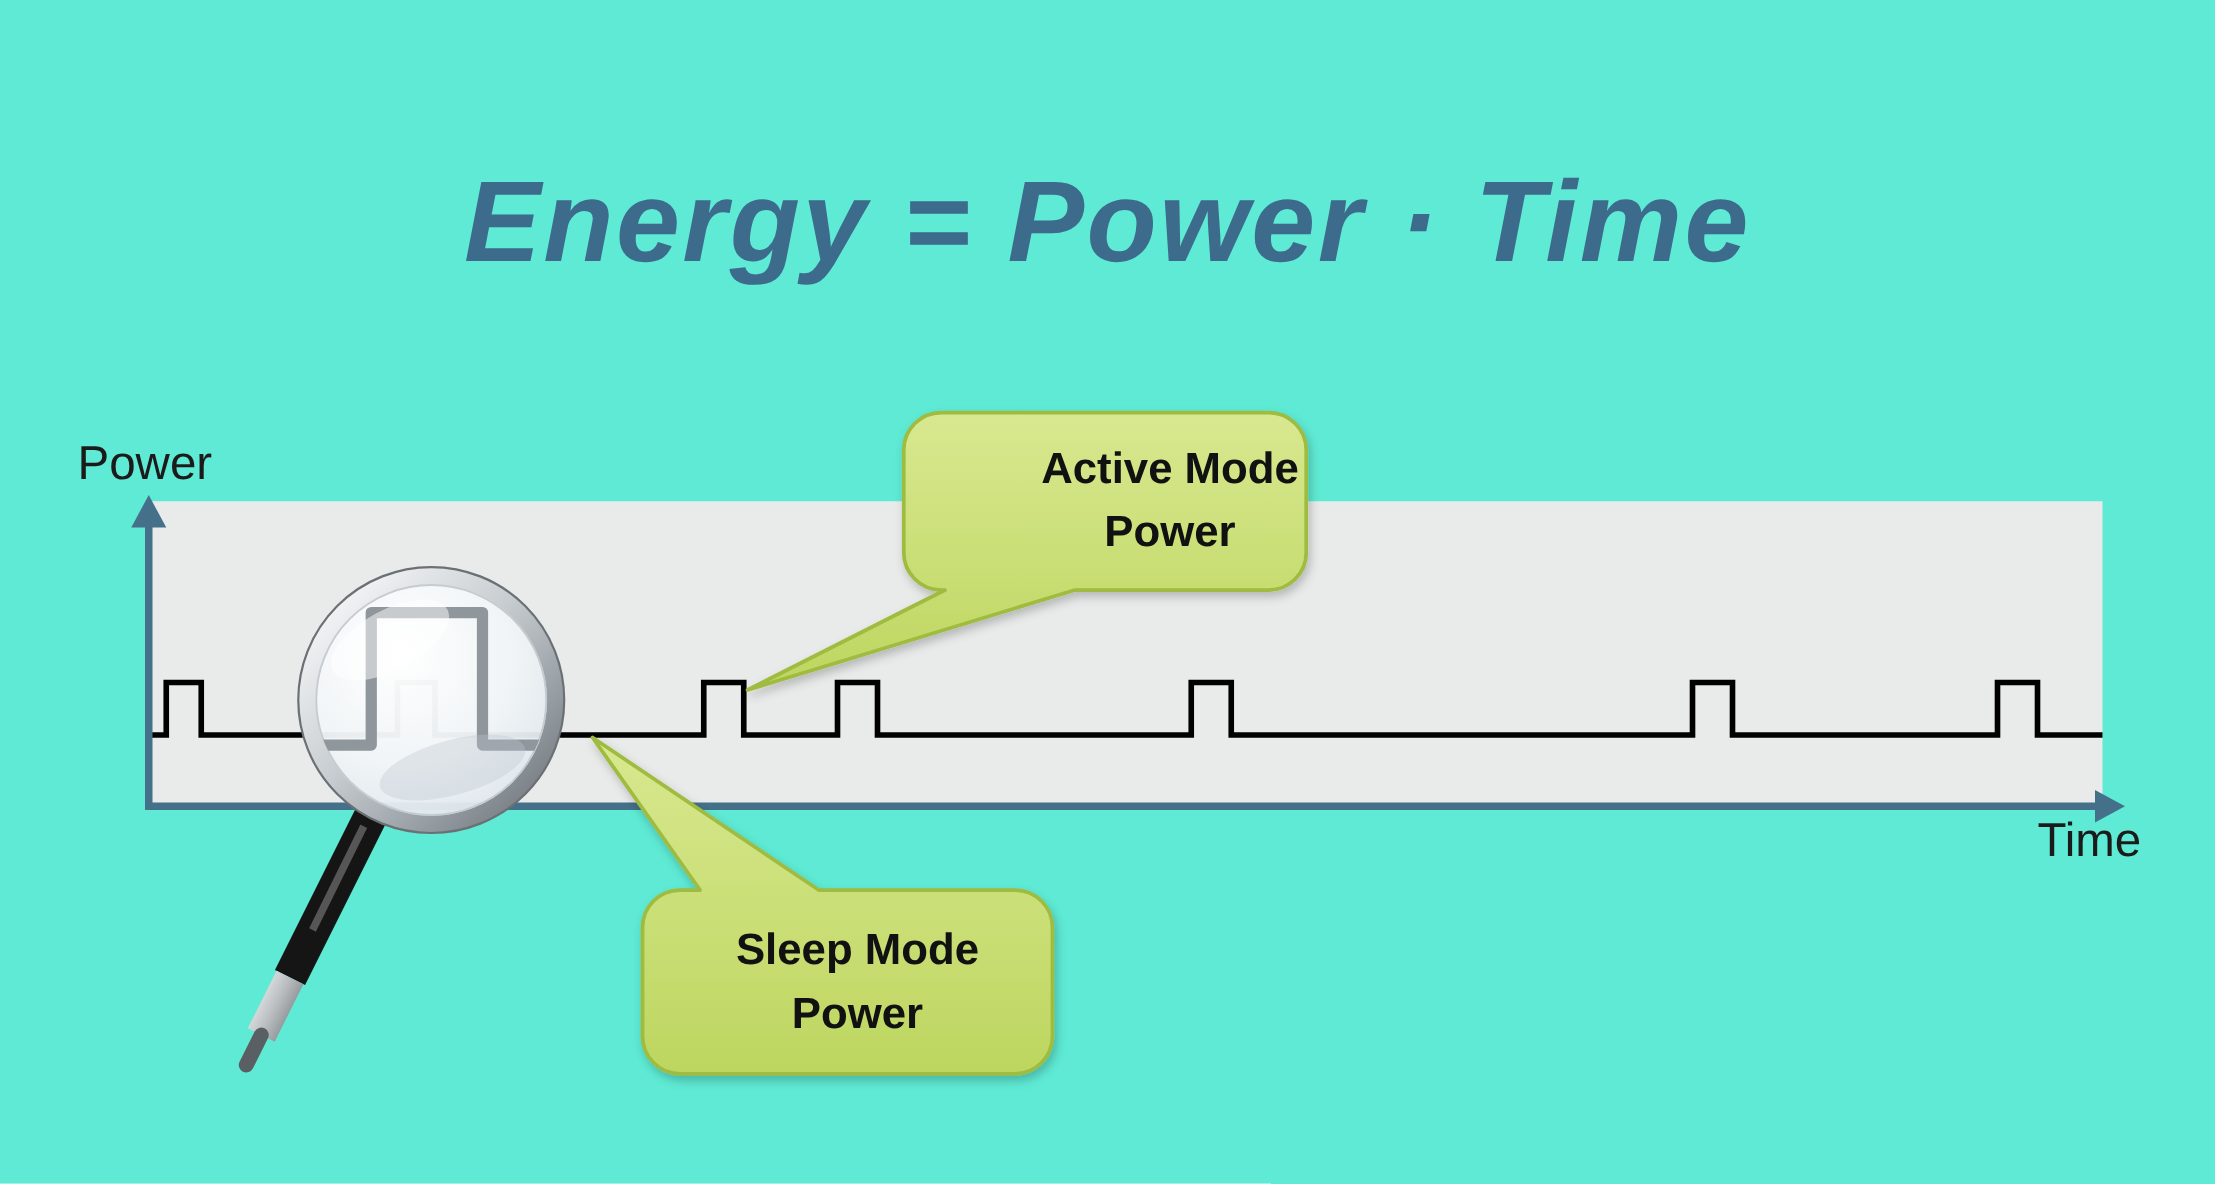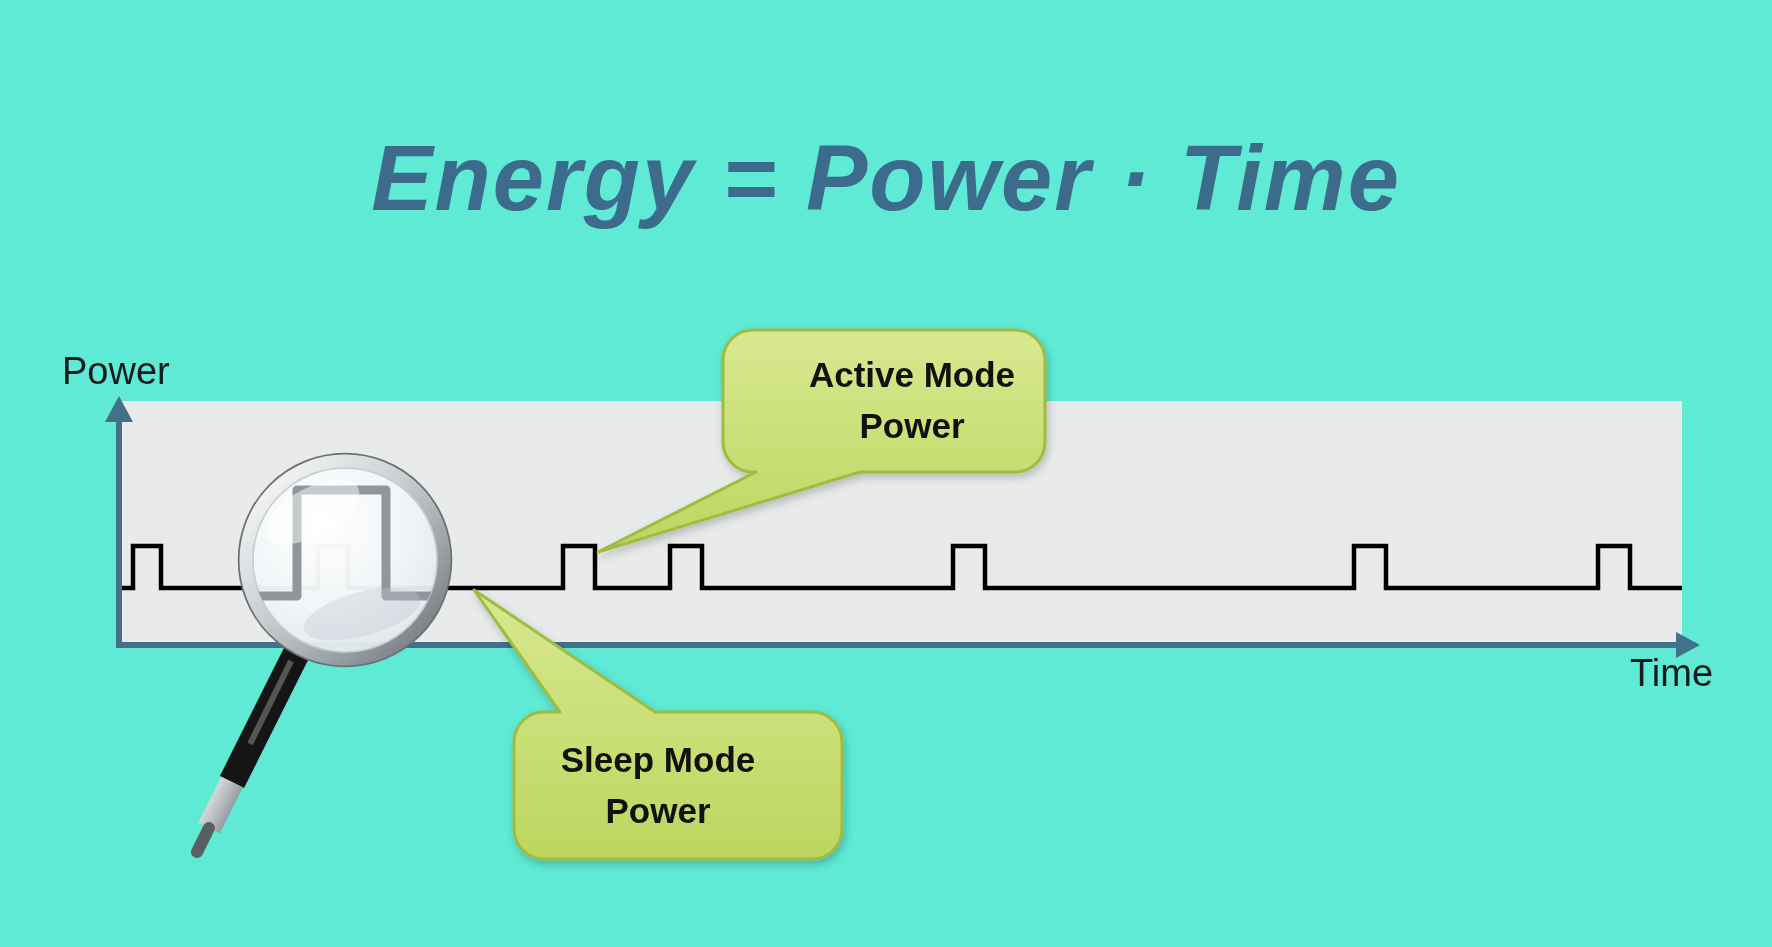--- a/index.html
+++ b/index.html
@@ -41,22 +41,22 @@
     display:flex;
     flex-direction:column;
     align-items:center;
     justify-content:center;
     font-weight:bold;
     font-size:35px;
     line-height:1.45;
     color:#111111;
     text-align:center;
   }
-  .callout-text.active{ left:723px; top:330px; width:378px; height:142px; }
-  .callout-text.sleep{ left:494px; top:712px; width:328px; height:147px; }
+  .callout-text.active{ left:723px; top:330px; width:378px; height:142px;padding-left:24px; }
+  .callout-text.sleep{ left:522px; top:712px; width:328px; height:147px; }
   .callout-text span{ display:block; }
 </style>
 </head>
 <body>
 
 <div class="canvas">
 
   <h1 class="slide-title">Energy = Power · Time</h1>
 
   <svg class="diagram-svg" width="1772" height="947" viewBox="0 0 1772 947">

